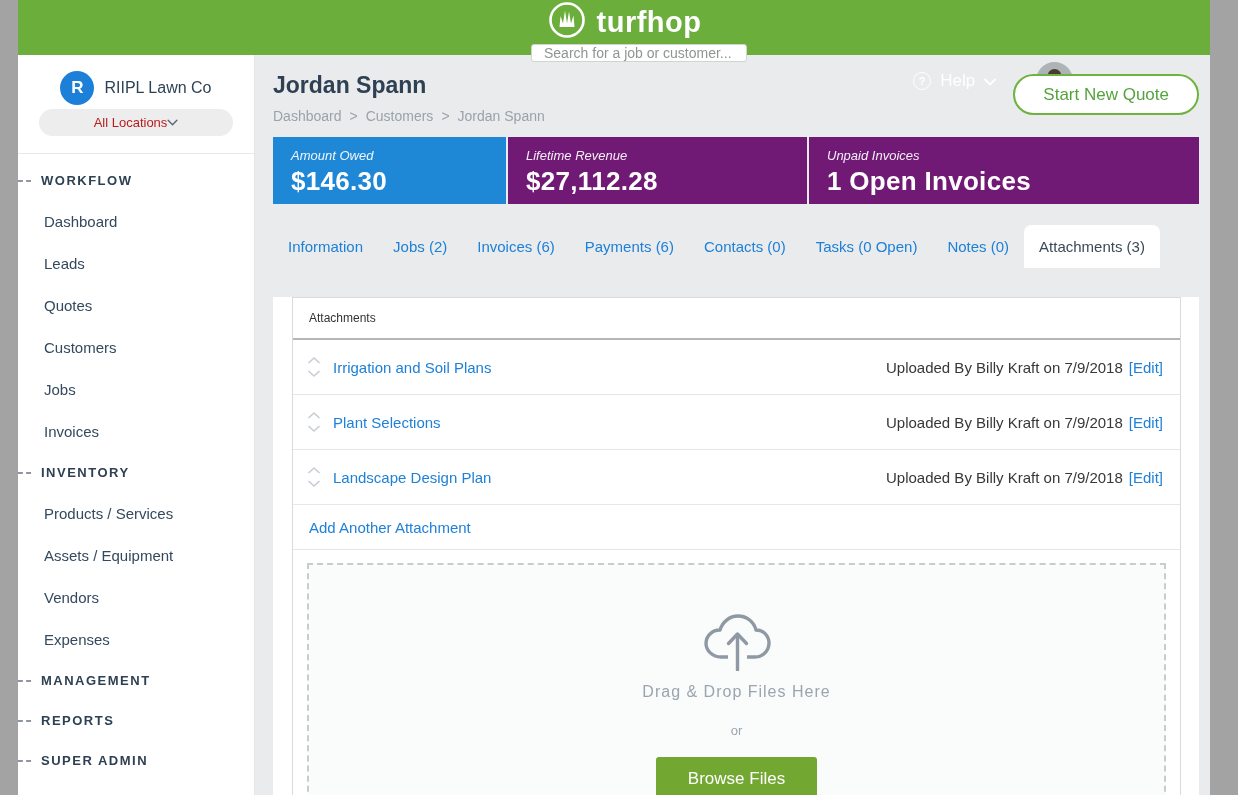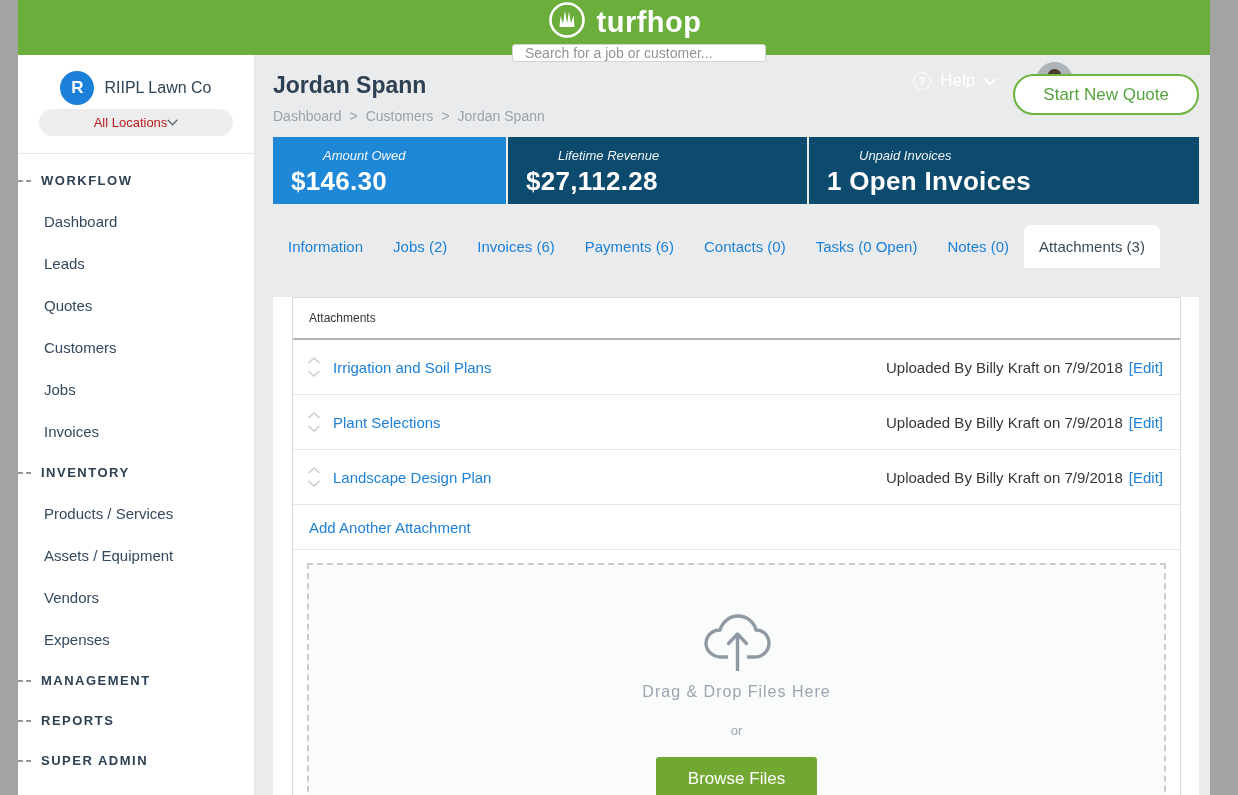--- a/index.html
+++ b/index.html
@@ -8,21 +8,21 @@
     font-family:"Liberation Sans", sans-serif;
     background:#a3a3a3;
     position:relative;
   }
   .frame { position:absolute; left:18px; top:0; width:1192px; height:795px; background:#e9ebec; }
 
   
   .topbar { position:absolute; left:0; top:0; width:100%; height:55px; background:#6bae3c; display:flex; align-items:center; padding:0 26px 0 46px;flex-direction:column; }
   .brand { display:flex; align-items:center; gap:10px; }
   .brand-text { color:#fff; font-size:29px; font-weight:700; letter-spacing:.5px; }
-  .search-input { margin-left:30px; width:254px; height:34px; border:1px solid #cfd6cd; border-radius:3px; padding:0 12px; font-size:14px; color:#555; outline:none; font-family:"Liberation Sans",sans-serif; }
+  .search-input { margin-left:30px; width:216px; height:34px; border:1px solid #cfd6cd; border-radius:3px; padding:0 12px; font-size:14px; color:#555; outline:none; font-family:"Liberation Sans",sans-serif; }
   .search-input::placeholder { color:#8f9590; }
   .top-right { margin-left:auto; display:flex; align-items:center; }
   .help-group { display:flex; align-items:center; gap:9px; color:#fff; font-size:17px; cursor:pointer; }
   .help-circle { width:18px; height:18px; border:1.5px solid #fff; border-radius:50%; display:flex; align-items:center; justify-content:center; font-size:11px; font-weight:700; }
   .chev { display:inline-block; }
   .avatar { width:37px; height:37px; border-radius:50%; overflow:hidden; margin-left:40px; flex:none; }
   .user-name { color:#fff; font-size:17px; margin-left:14px; }
   .top-right .chev-user { margin-left:13px; }
 
   
@@ -40,24 +40,24 @@
   
   .main { position:absolute; left:237px; top:55px; width:955px; height:740px; padding:0 11px 0 18px; }
   .page-head { position:relative; padding-top:17px; }
   .page-title { font-size:23px; font-weight:700; color:#2e4053; }
   .breadcrumb { margin-top:9px; font-size:14px; color:#9aa2ab; display:flex; gap:8px; align-items:center; }
   .crumb-link { cursor:pointer; }
   .quote-btn { position:absolute; right:0; top:19px; height:41px; padding:0 28px; background:#fff; border:2px solid #6db33f; border-radius:22px; color:#55a33f; font-size:17px; font-family:"Liberation Sans",sans-serif; cursor:pointer; }
 
   .stats { margin-top:13px; display:flex; gap:2px; height:67px; }
   .stat { padding:11px 18px; color:#fff; }
-  .stat-label { font-size:13px; font-style:italic; color:rgba(255,255,255,.93);margin-left:32px; }
+  .stat-label { font-size:13px; font-style:italic; color:rgba(255,255,255,.93); }
   .stat-value { margin-top:3px; font-size:26px; font-weight:700; letter-spacing:.3px; }
   .stat-blue { background:#1e87d6; width:233px; }
-  .stat-dark { background:#0c4a6e; }
+  .stat-dark { background:#701a75; }
   .stat-mid { width:299px; }
   .stat-last { flex:1; }
 
   .tabs { margin-top:21px; display:flex; align-items:flex-end; }
   .tab { padding:13px 15px; font-size:15px; color:#1e80d8; cursor:pointer; white-space:nowrap; }
   .tab.active { background:#fff; color:#3a4a57; border-radius:7px 7px 0 0; }
 
   .panel { background:#fff; min-height:530px; }
   .card { margin:29px 18px 0 19px; border:1px solid #d8dadc; background:#fff; }
   .card-header { padding:13px 16px; font-size:12px; font-weight:400; color:#333; border-bottom:2px solid #b3b6b9; }

